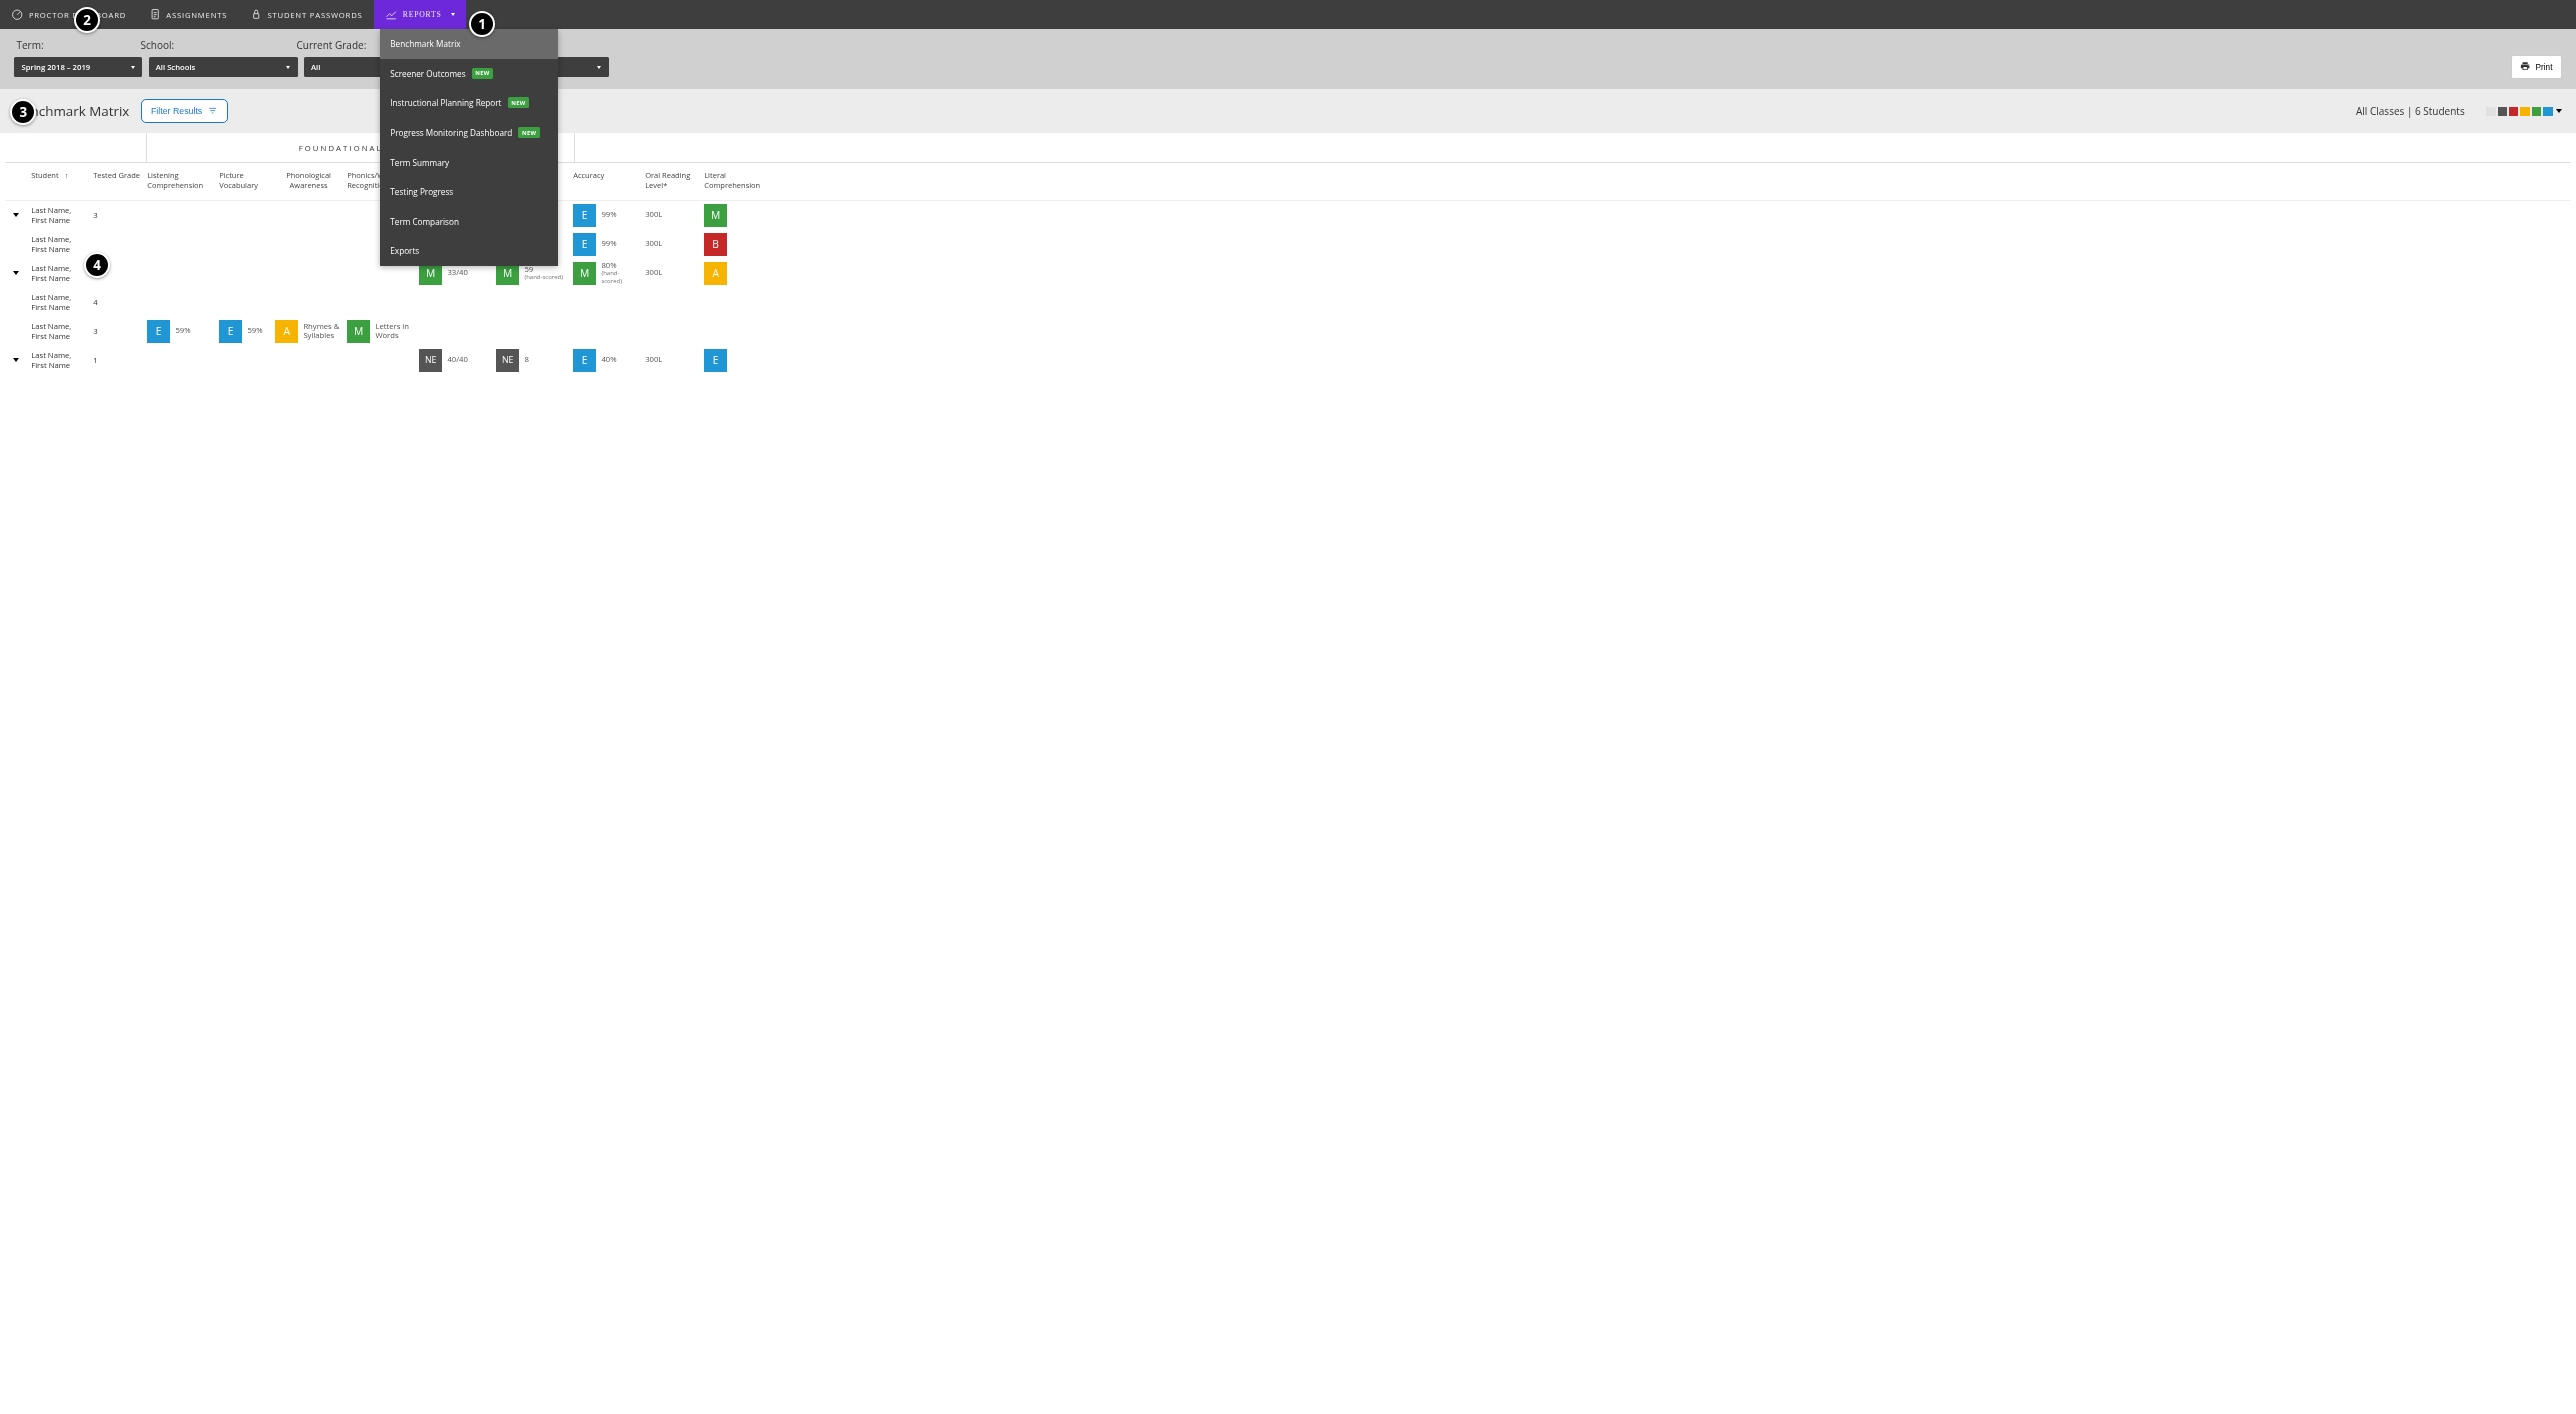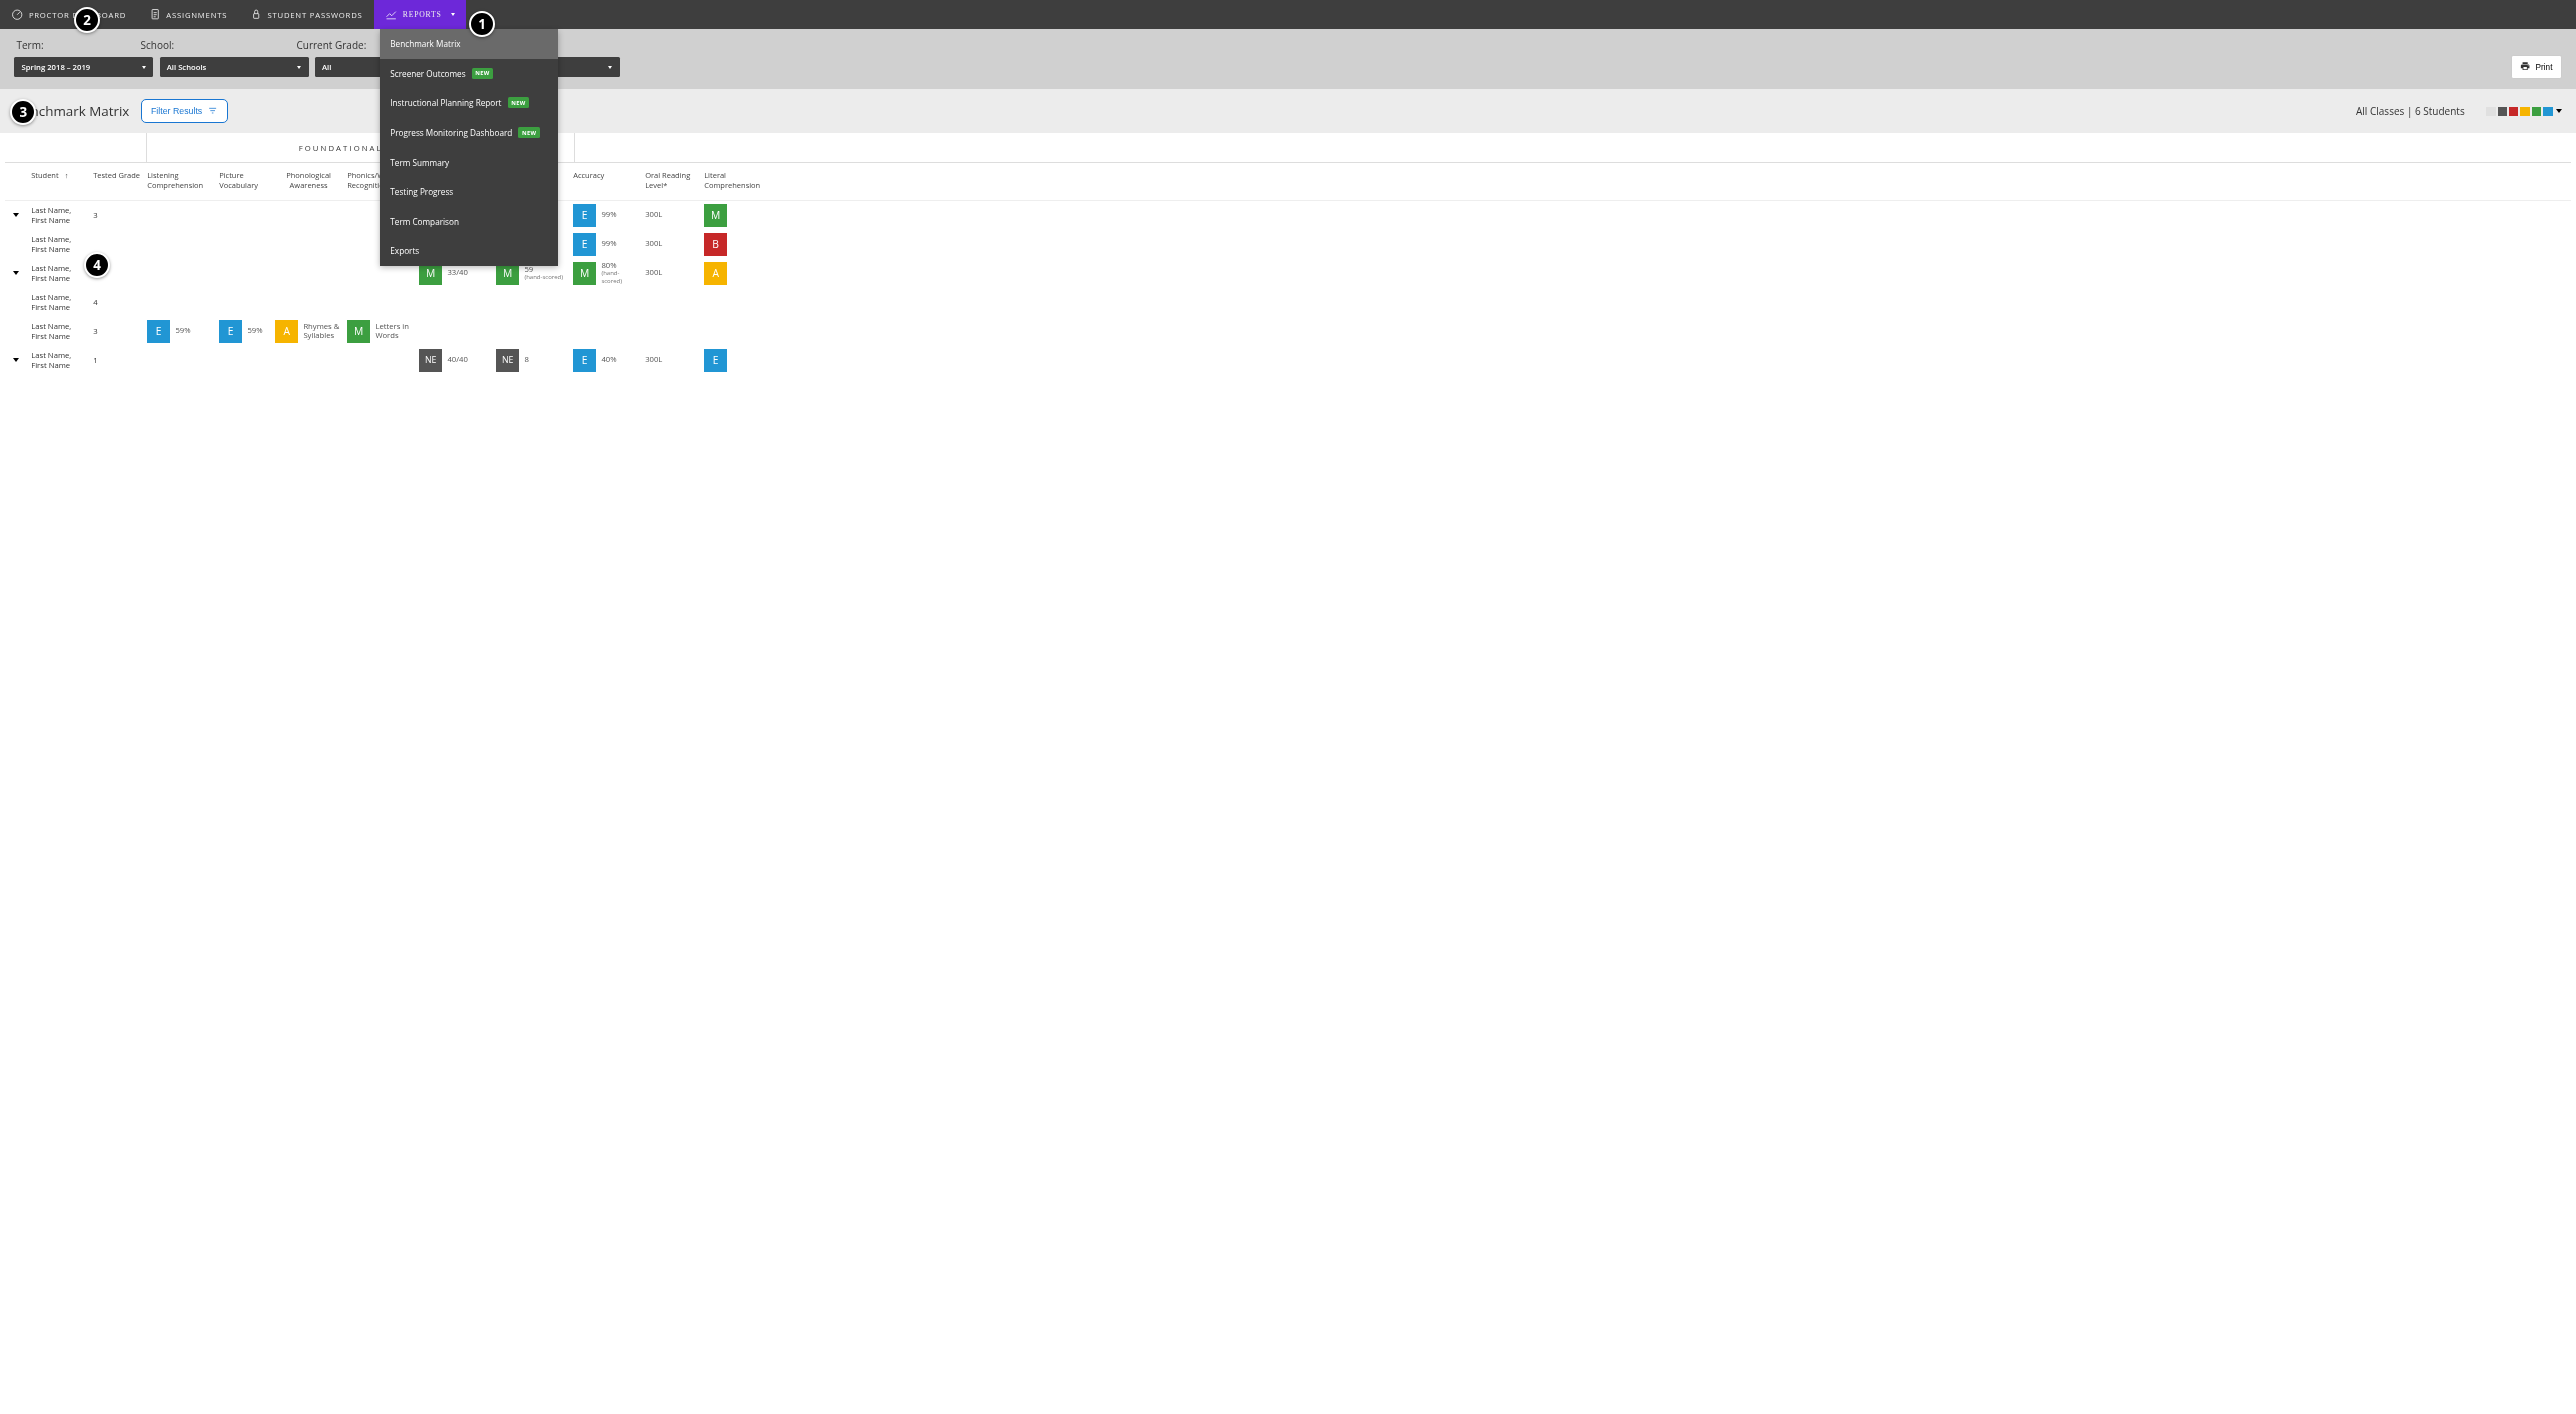--- a/index.html
+++ b/index.html
@@ -22,21 +22,21 @@
   
   .filter-area { background: #d0d0d0; padding: 9.3px 14.4px 10.3px; }
   .viewing-row { display: flex; align-items: center; gap: 4.1px; font-size: 9.3px; margin-bottom: 6.2px; }
   .viewing-label { color: #333; }
   .viewing-value { font-weight: 700; }
   .caret-dark { width: 0; height: 0; border-left: 2.6px solid transparent; border-right: 2.6px solid transparent; border-top: 3.1px solid #333; margin-left: 5.2px; }
   .filter-labels { display: flex; gap: 0; font-size: 10px; margin-bottom: 3.1px; }
   .filter-label { width: 155px; padding-left: 2.1px; }
   .filter-selects { display: flex; gap: 6.2px; align-items: center; }
   .select-box { background: #3e3e3e; color: #fff; height: 19.6px; display: flex; align-items: center; justify-content: space-between; padding: 0 7.2px; border-radius: 1.5px; cursor: pointer; font-weight: 600; font-size: 7.7px; }
-  .sel-term { width: 139px; text-align: center; }
+  .sel-term { width: 128px; text-align: center; }
   .sel-school { width: 149px; }
   .sel-grade { width: 149px; }
   .sel-lang { width: 129px; margin-left: 20.6px; }
   .print-btn { margin-left: auto; background: #fff; border: 0.5px solid #ccc; border-radius: 2.1px; padding: 4.6px 8.2px; display: flex; align-items: center; gap: 5.2px; font-size: 8.2px; cursor: pointer; }
   
   
   .title-bar { background: #ececec; padding: 10.3px 14.4px; display: flex; align-items: center; gap: 11.3px; }
   .page-title { font-size: 13.4px; font-weight: 400; }
   .filter-results-btn { border: 0.8px solid #1976d2; color: #1976d2; background: #fff; border-radius: 5px; padding: 5.2px 9.3px; display: flex; align-items: center; gap: 6.2px; font-size: 8.8px; cursor: pointer; }
   .classes-summary { margin-left: auto; font-size: 10px; }

